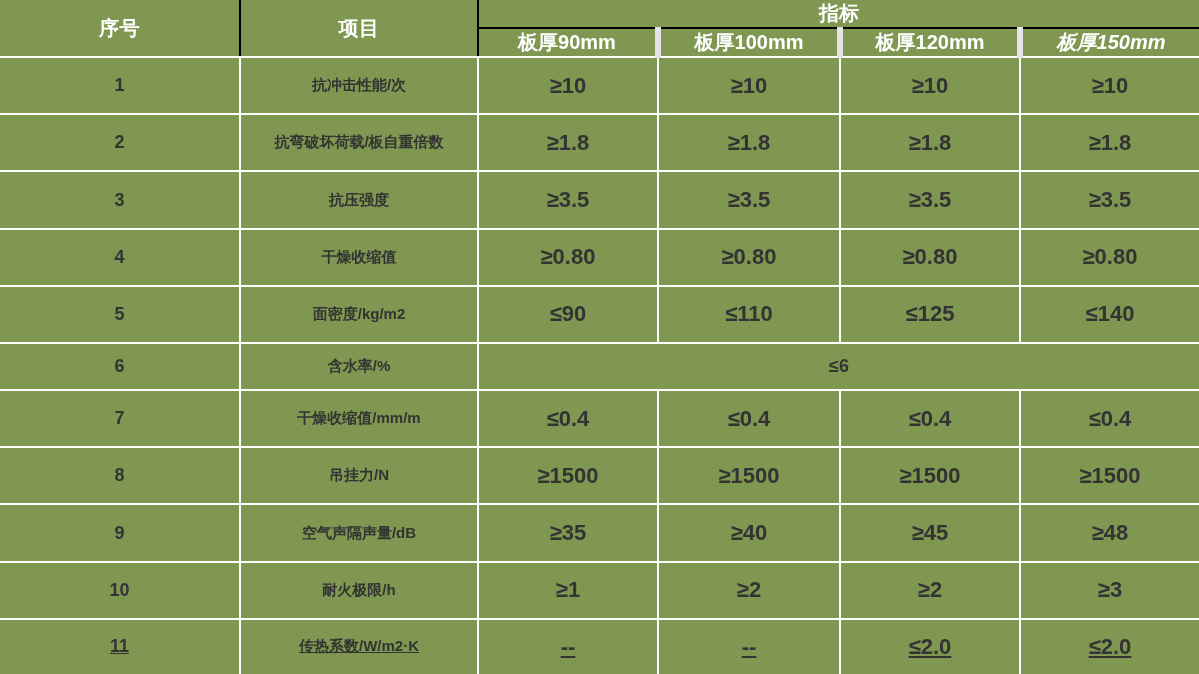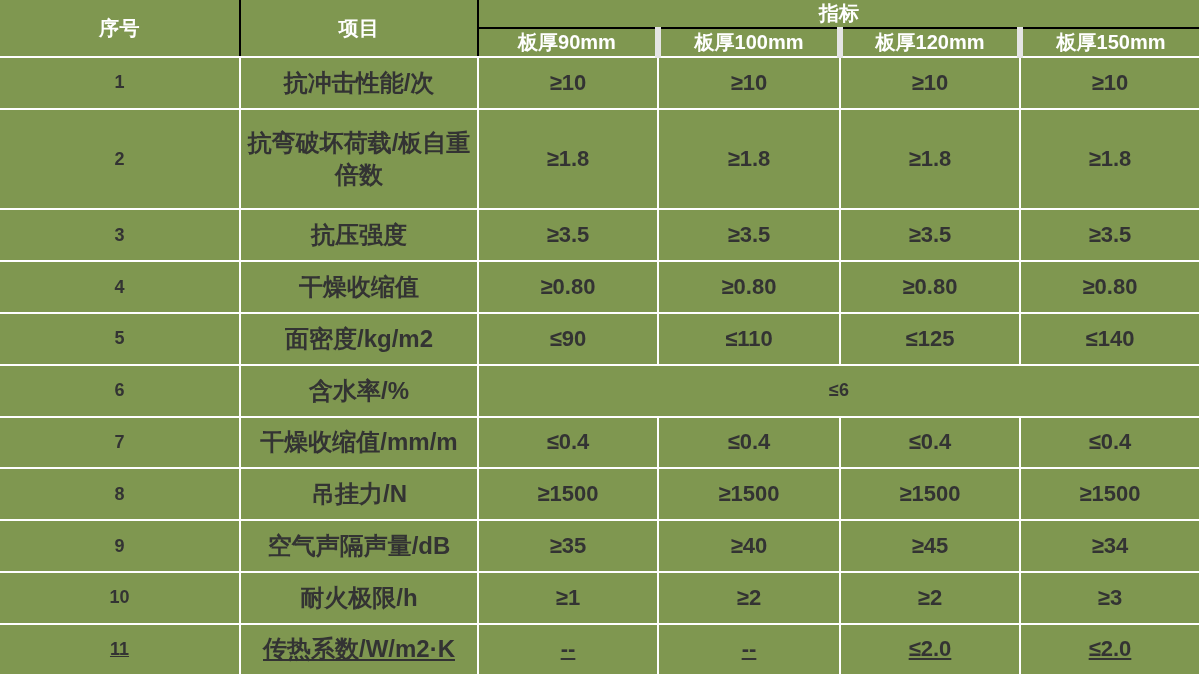--- a/index.html
+++ b/index.html
@@ -55,34 +55,34 @@
     font-size: 20px;
     border-bottom: 2px solid #000000;
     border-right: none;
   }
   .hdr-sub {
     color: #ffffff;
     font-size: 20px;
     border-right: 6px solid #e5e5e5;
     border-bottom: 2px solid #ffffff;
   }
-  .hdr-sub.last { border-right: none; }
+  .hdr-sub.last { border-right: none; font-style: italic; }
 
   
   .body-cell {
     color: #333333;
     font-size: 18px;
     border-right: 2px solid #ffffff;
     border-bottom: 2px solid #ffffff;
   }
   .body-cell.last { border-right: none; }
   tr.body-row.lastrow .body-cell { border-bottom: none; text-decoration: underline; }
 
   .seq-cell  { font-size: 18px; }
-  .item-cell { font-size: 24px; }
+  .item-cell { font-size: 15px; }
   .val-cell  { font-size: 22px; }
   .merged-cell { font-size: 18px; }
 </style>
 </head>
 <body>
 
 <div id="spec-table-wrap">
   <table class="spec-table">
     <colgroup>
       <col class="c-seq">
@@ -167,21 +167,21 @@
           <td class="body-cell val-cell">≥1500</td>
           <td class="body-cell val-cell">≥1500</td>
           <td class="body-cell val-cell last">≥1500</td>
         </tr>
         <tr class="body-row">
           <td class="body-cell seq-cell">9</td>
           <td class="body-cell item-cell">空气声隔声量/dB</td>
           <td class="body-cell val-cell">≥35</td>
           <td class="body-cell val-cell">≥40</td>
           <td class="body-cell val-cell">≥45</td>
-          <td class="body-cell val-cell last">≥34</td>
+          <td class="body-cell val-cell last">≥48</td>
         </tr>
         <tr class="body-row">
           <td class="body-cell seq-cell">10</td>
           <td class="body-cell item-cell">耐火极限/h</td>
           <td class="body-cell val-cell">≥1</td>
           <td class="body-cell val-cell">≥2</td>
           <td class="body-cell val-cell">≥2</td>
           <td class="body-cell val-cell last">≥3</td>
         </tr>
         <tr class="body-row lastrow">

